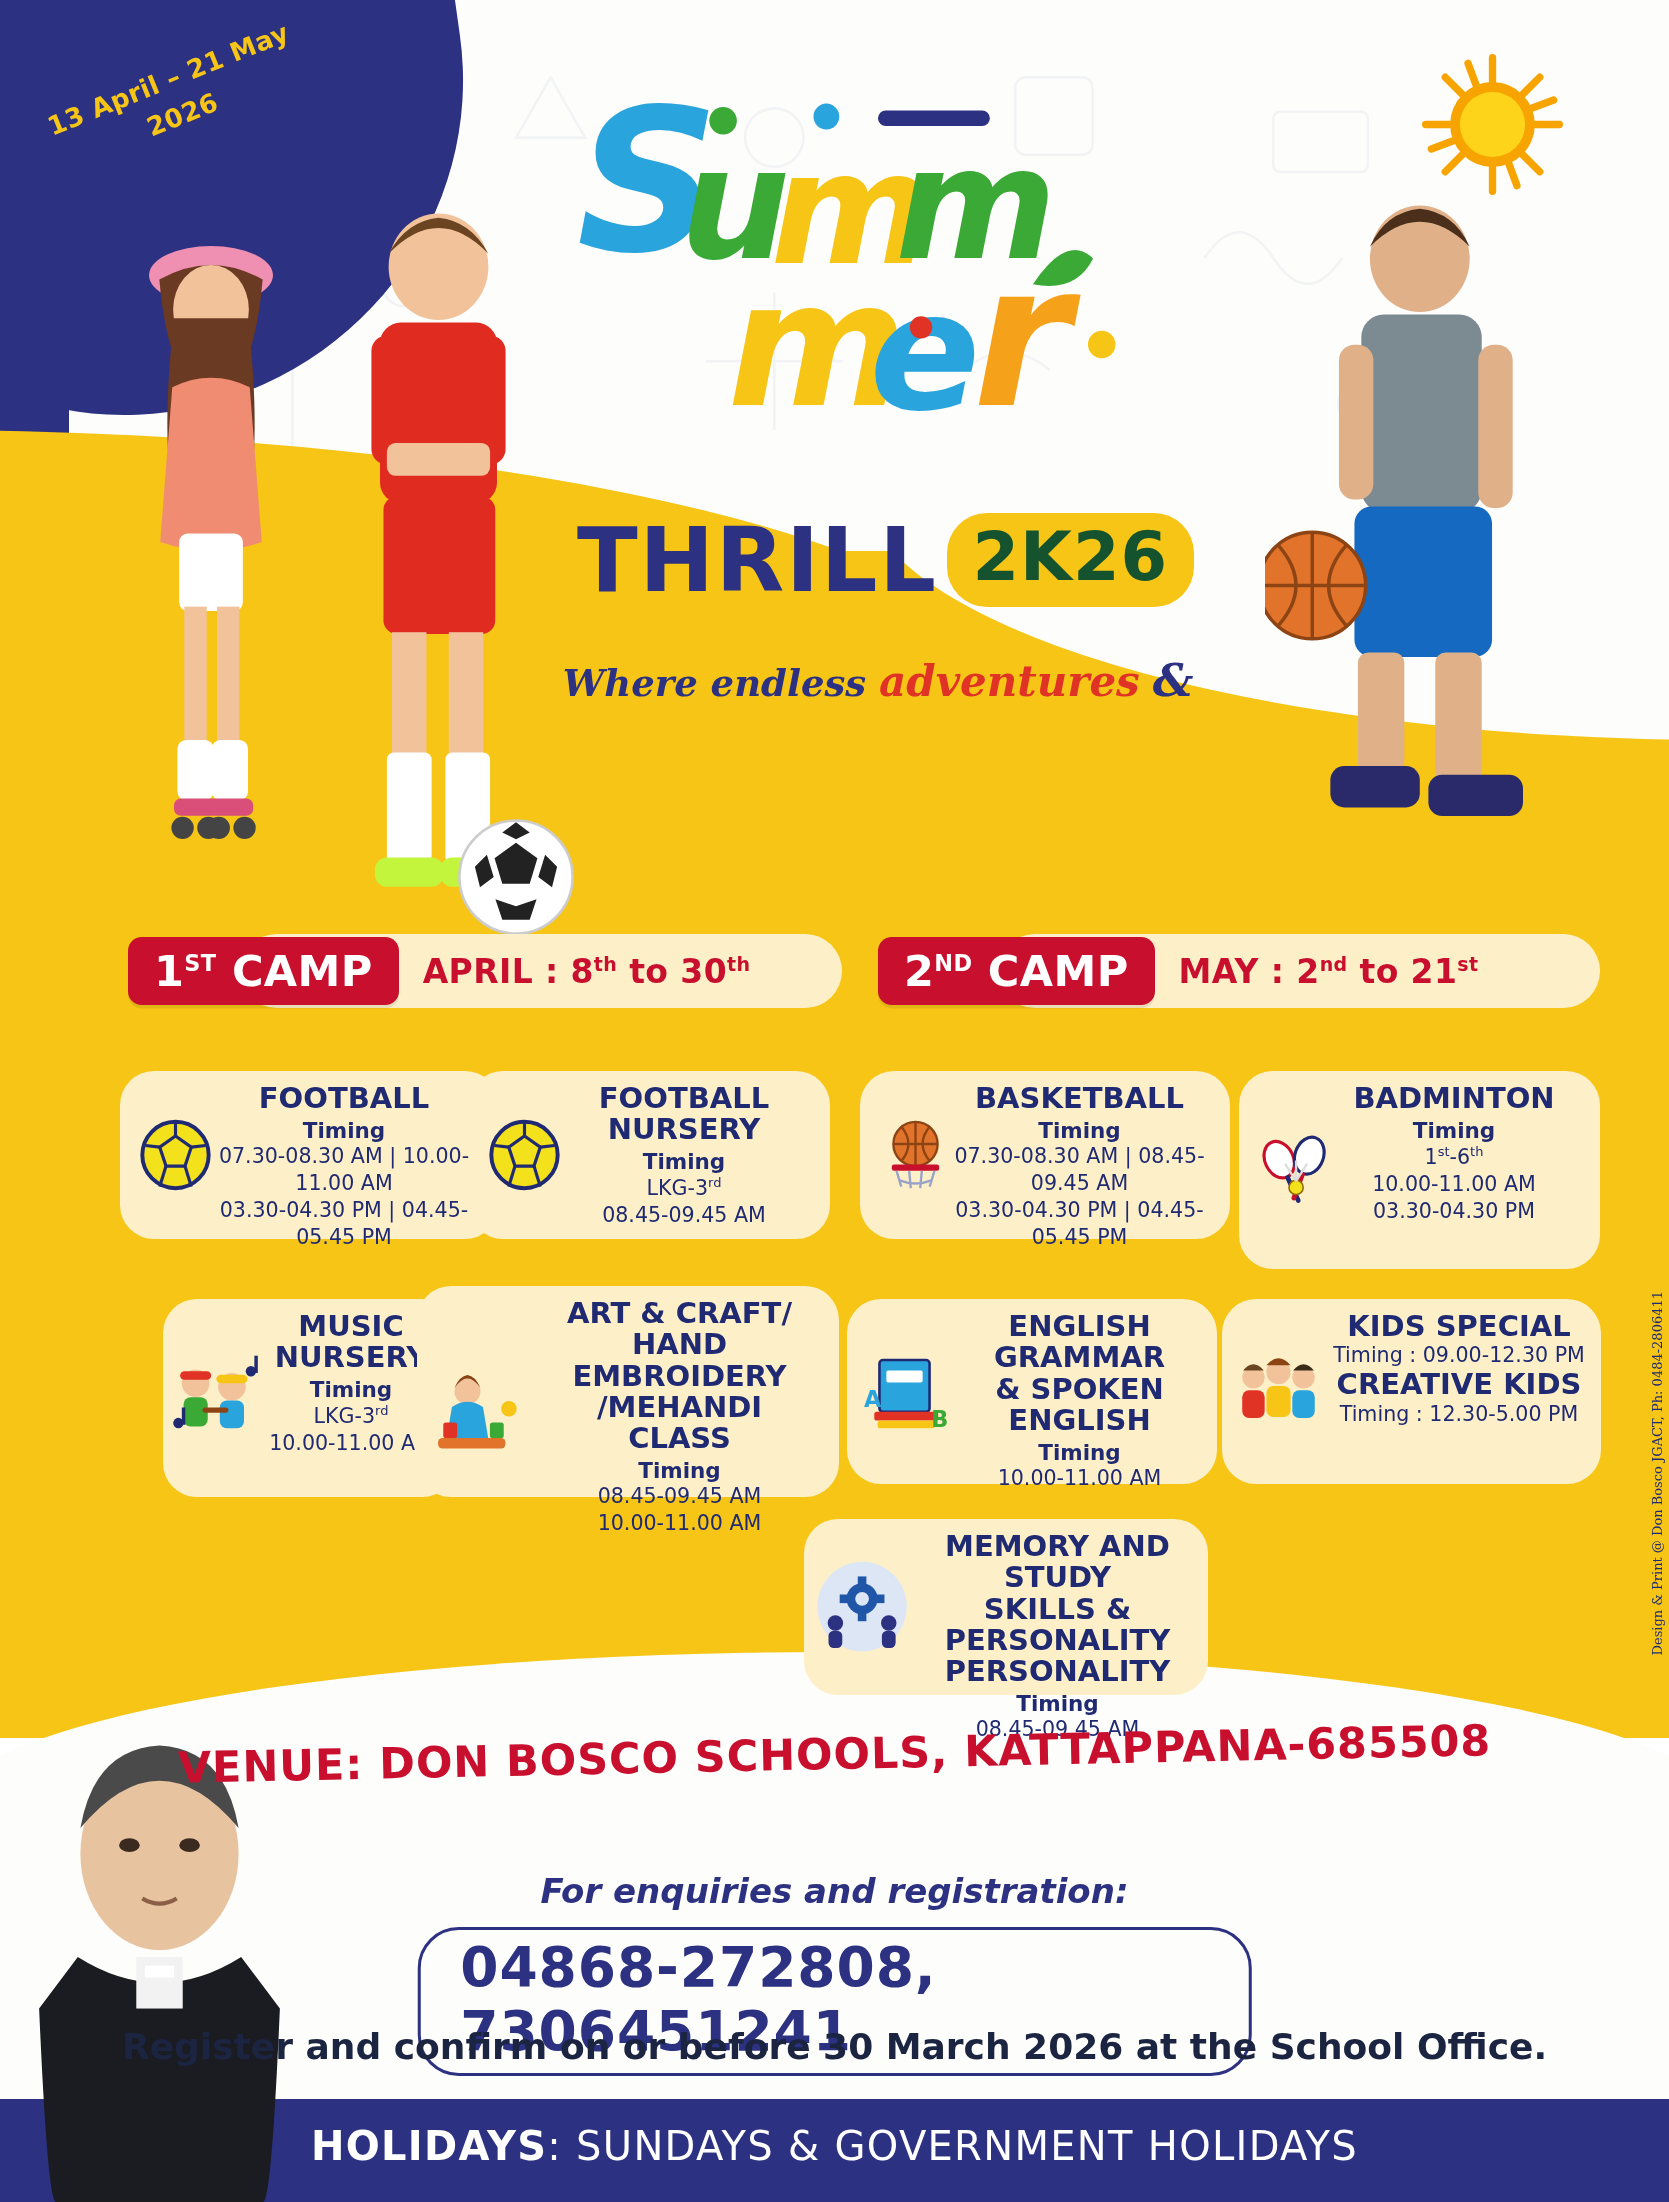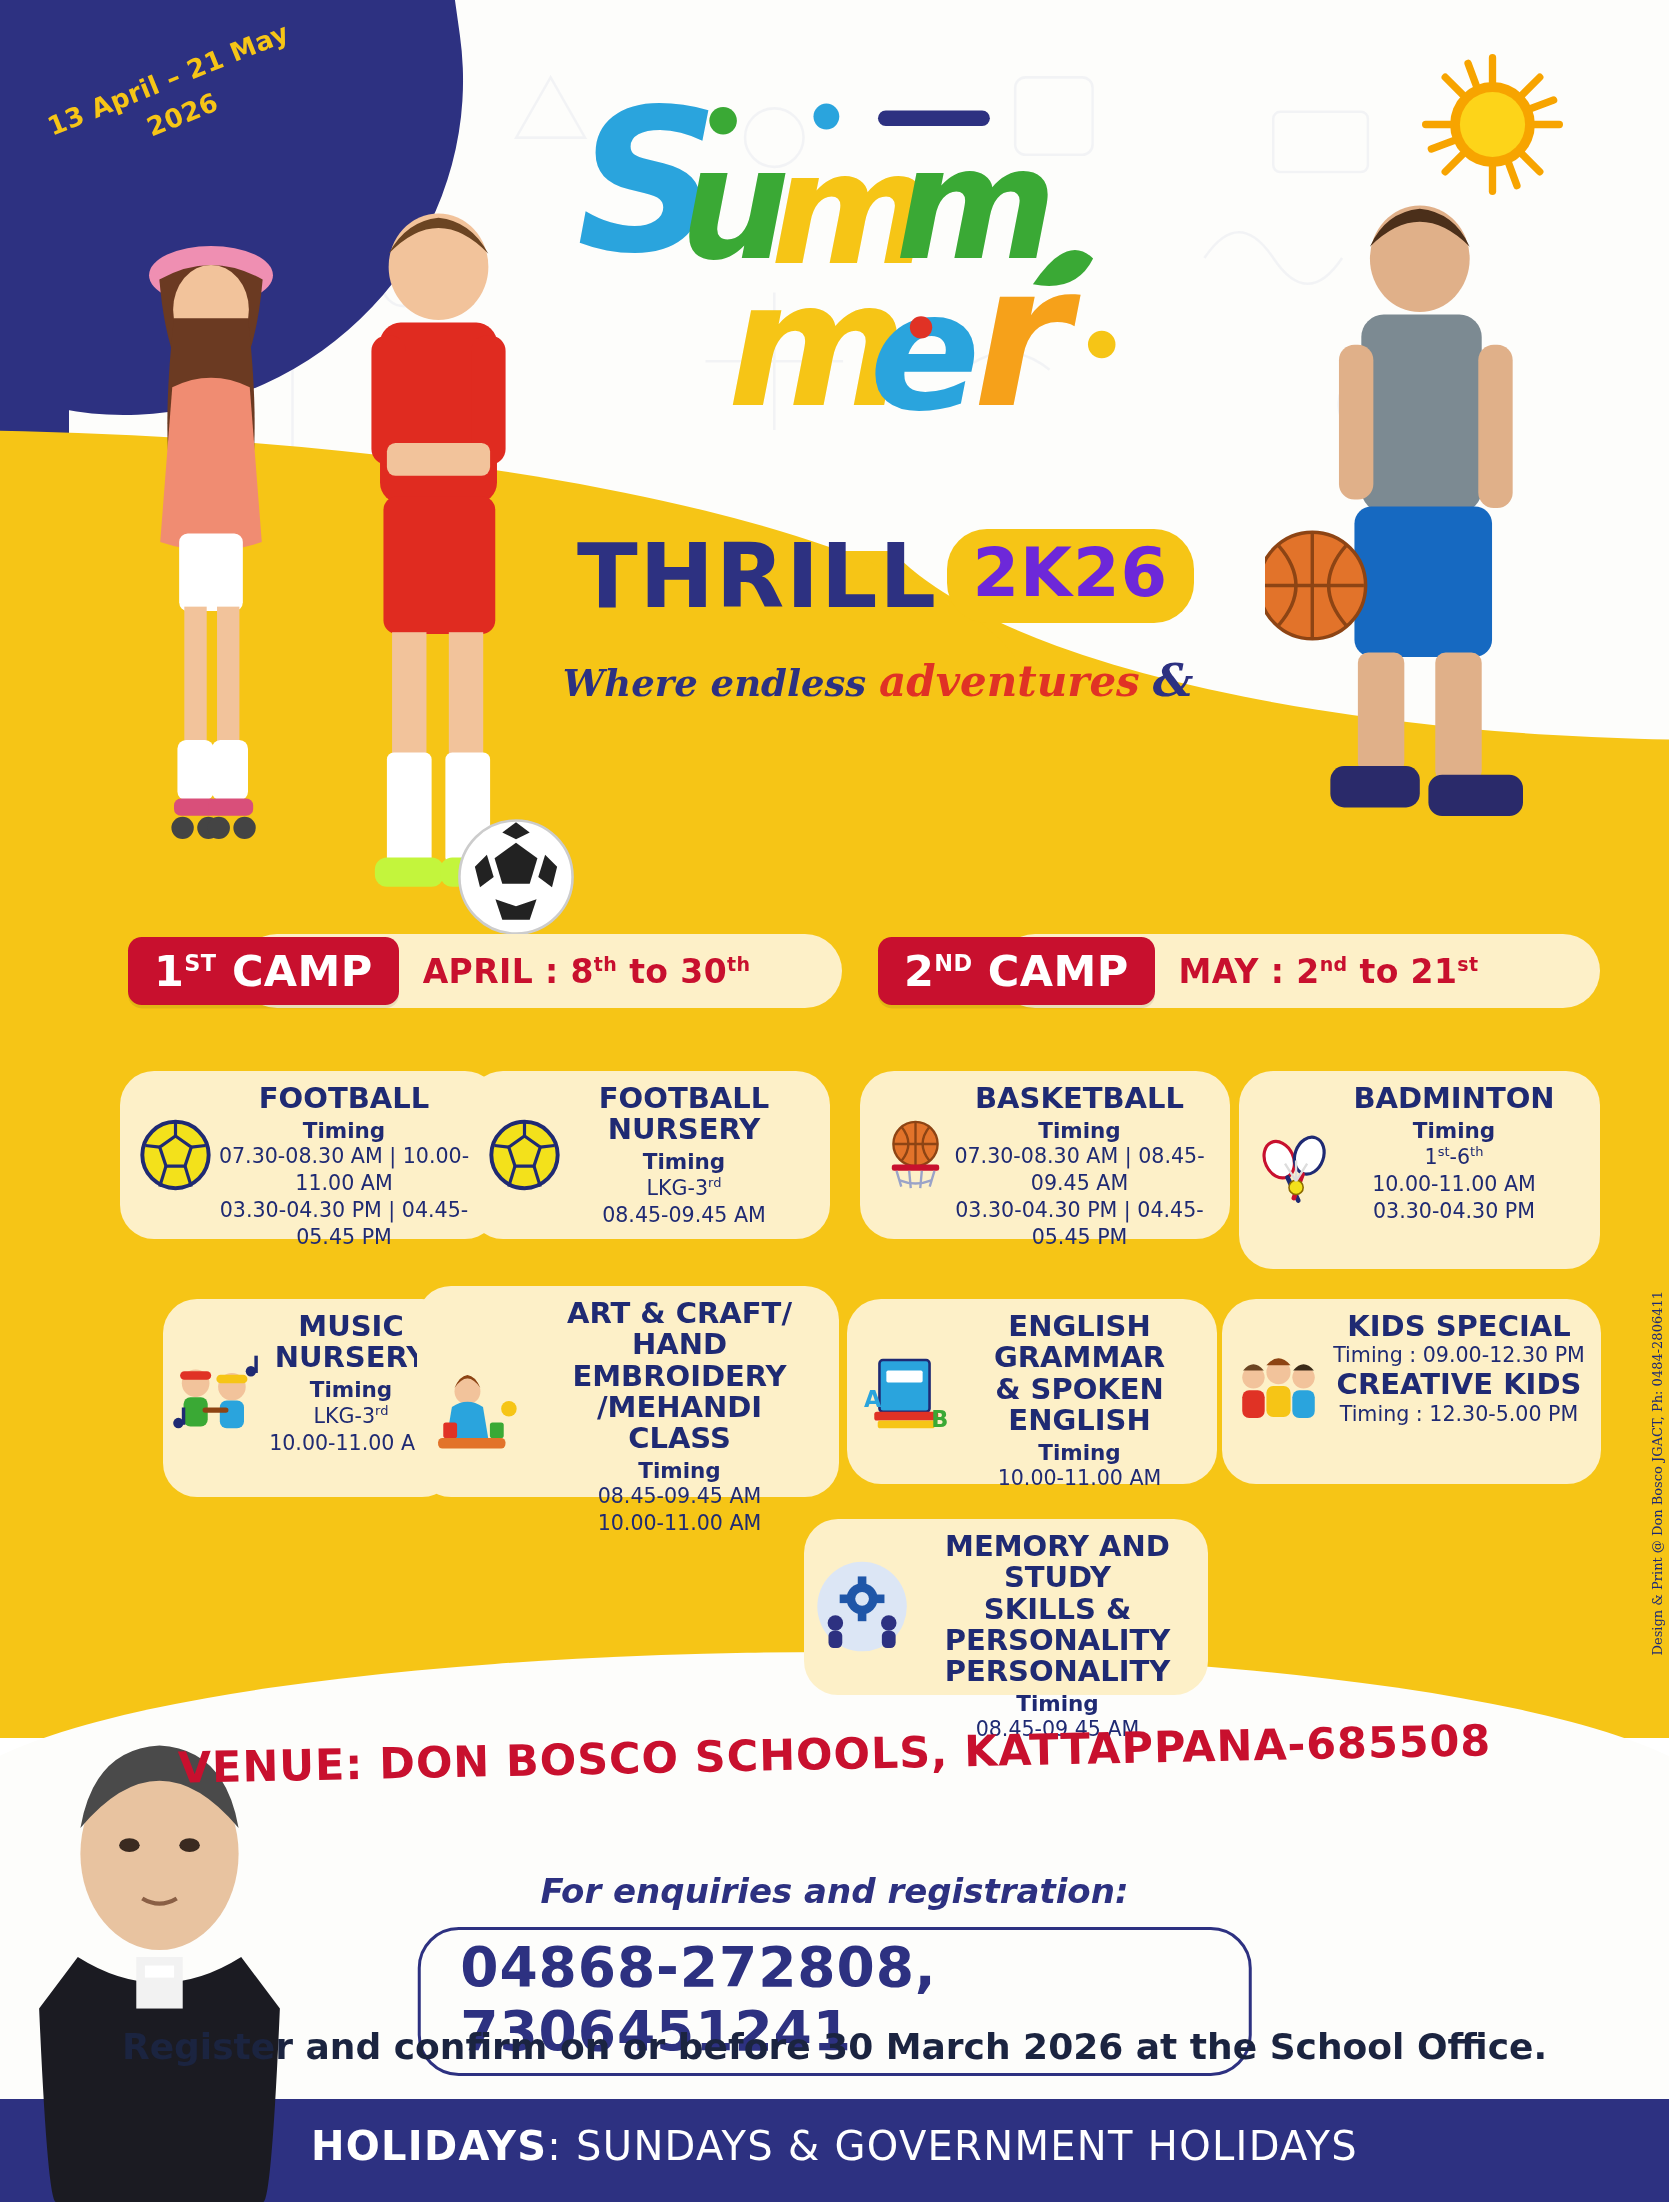--- a/index.html
+++ b/index.html
@@ -130,37 +130,37 @@
     text-align: center;
   }
   .logo-summer {
     position: relative;
     height: 379px;
   }
   .logo-summer svg { display:block; margin: 0 auto; }
 
   .thrill-row {
     position: absolute;
-    left: 576px; top: 524px;
+    left: 576px; top: 508px;
     width: 619px;
     display: flex;
     align-items: center;
     justify-content: center;
     gap: 9px;
   }
   .thrill-text {
     font-family: "DejaVu Sans", sans-serif;
     font-size: 89px;
     font-weight: bold;
     color: #2d3181;
     letter-spacing: 1.7px;
   }
   .thrill-2k26 {
     background: #f6c516;
-    color: #6d28d9;
+    color: #14532d;
     font-family: "DejaVu Sans", sans-serif;
     font-size: 67px;
     font-weight: bold;
     padding: 5.2px 26px 10.3px 26px;
     border-radius: 40px;
     letter-spacing: 0.9px;
   }
   .tagline {
     position: absolute;
     left: 551px; top: 654px;

